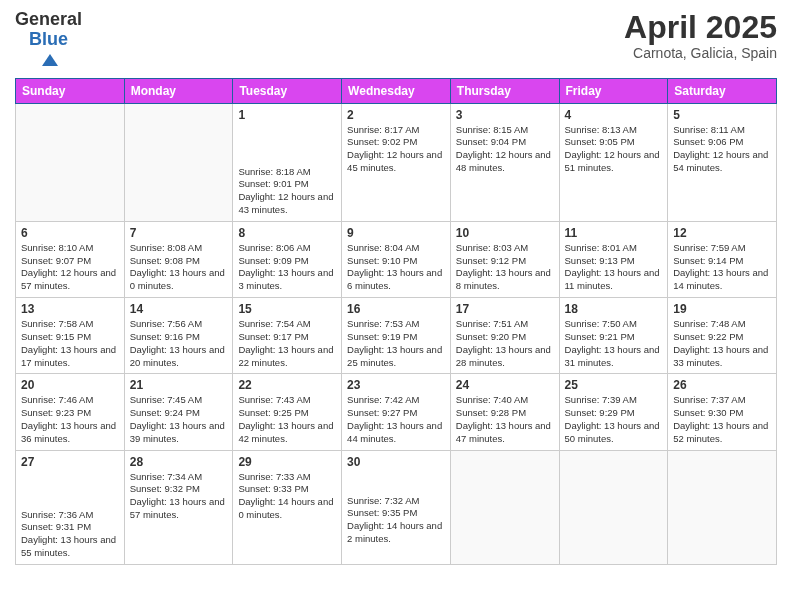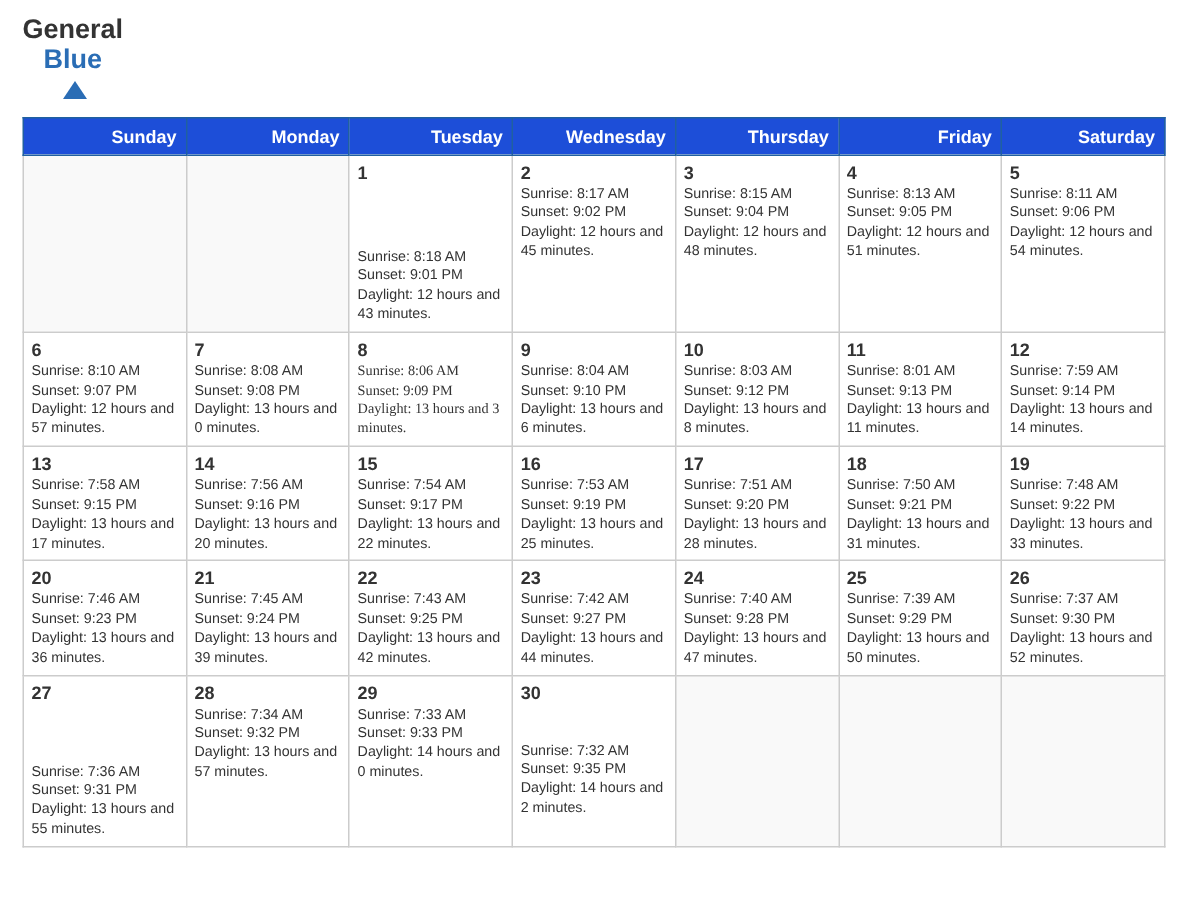--- a/index.html
+++ b/index.html
@@ -59,27 +59,27 @@
     .subtitle {
       font-size: 14px;
       color: #555;
     }
     .calendar {
       width: 100%;
       border-collapse: collapse;
       border: 1px solid #ccc;
     }
     .calendar th {
-      background: #1d4ed8;
+      background: #d946ef;
       color: #fff;
       font-size: 12px;
       font-weight: bold;
       padding: 5px 6px;
       border: 1px solid #2060a0;
-      text-align: right;
+      text-align: left;
     }
     .calendar td {
       border: 1px solid #ccc;
       vertical-align: top;
       padding: 4px 5px;
       width: 108px;
       min-height: 70px;
       font-size: 10px;
       color: #333;
       background: #fff;
@@ -112,20 +112,24 @@
       <div class="logo-text">
         <span class="logo-general">General</span>
         <div style="display:flex;align-items:center;flex-direction:column;">
           <span class="logo-blue">Blue</span>
           <svg class="logo-icon" viewBox="0 0 20 20" xmlns="http://www.w3.org/2000/svg">
             <polygon points="2,16 10,4 18,16" fill="#2a6db5"></polygon>
           </svg>
         </div>
       </div>
     </div>
+    <div class="title-block">
+      <div class="main-title">April 2025</div>
+      <div class="subtitle">Carnota, Galicia, Spain</div>
+    </div>
   </div>
 
   <table class="calendar">
     <thead>
       <tr>
       <th>Sunday</th>
           <th>Monday</th>
           <th>Tuesday</th>
           <th>Wednesday</th>
           <th>Thursday</th>
@@ -176,21 +180,21 @@
 Daylight: 12 hours and 57 minutes.</div>
           </td>
           <td>
             <span class="day-num">7</span>
             <div class="day-info" style="white-space: pre-line;">Sunrise: 8:08 AM
 Sunset: 9:08 PM
 Daylight: 13 hours and 0 minutes.</div>
           </td>
           <td>
             <span class="day-num">8</span>
-            <div class="day-info" style="white-space: pre-line; font-family: Liberation Serif, serif;">Sunrise: 8:06 AM
+            <div class="day-info" style="white-space: pre-line;">Sunrise: 8:06 AM
 Sunset: 9:09 PM
 Daylight: 13 hours and 3 minutes.</div>
           </td>
           <td>
             <span class="day-num">9</span>
             <div class="day-info" style="white-space: pre-line;">Sunrise: 8:04 AM
 Sunset: 9:10 PM
 Daylight: 13 hours and 6 minutes.</div>
           </td>
           <td>

